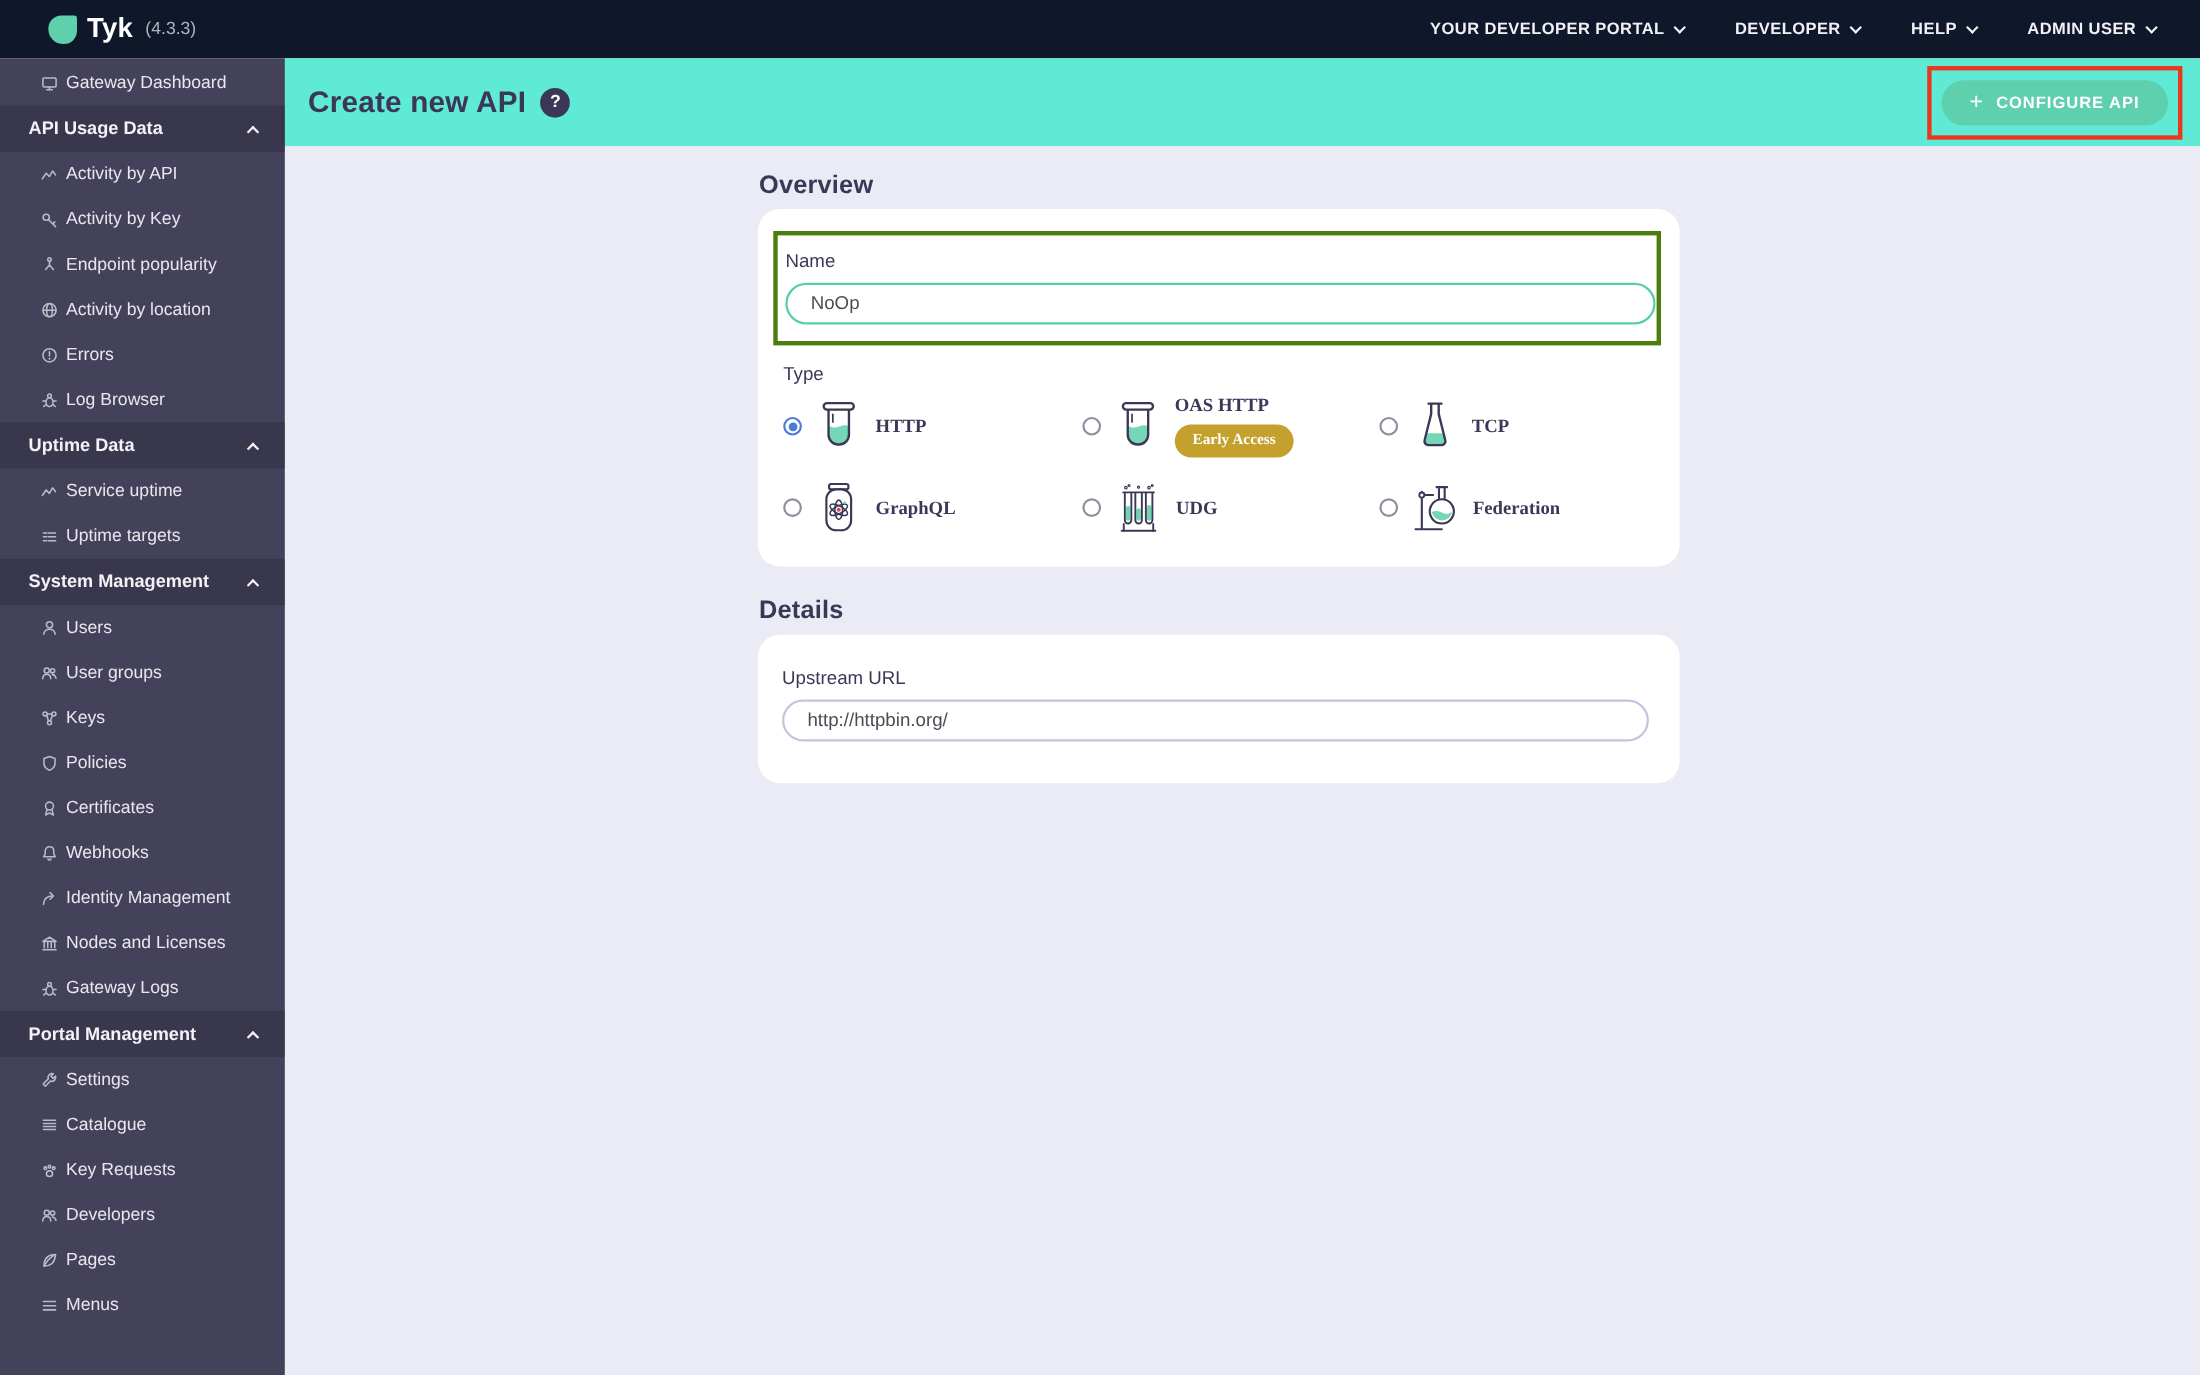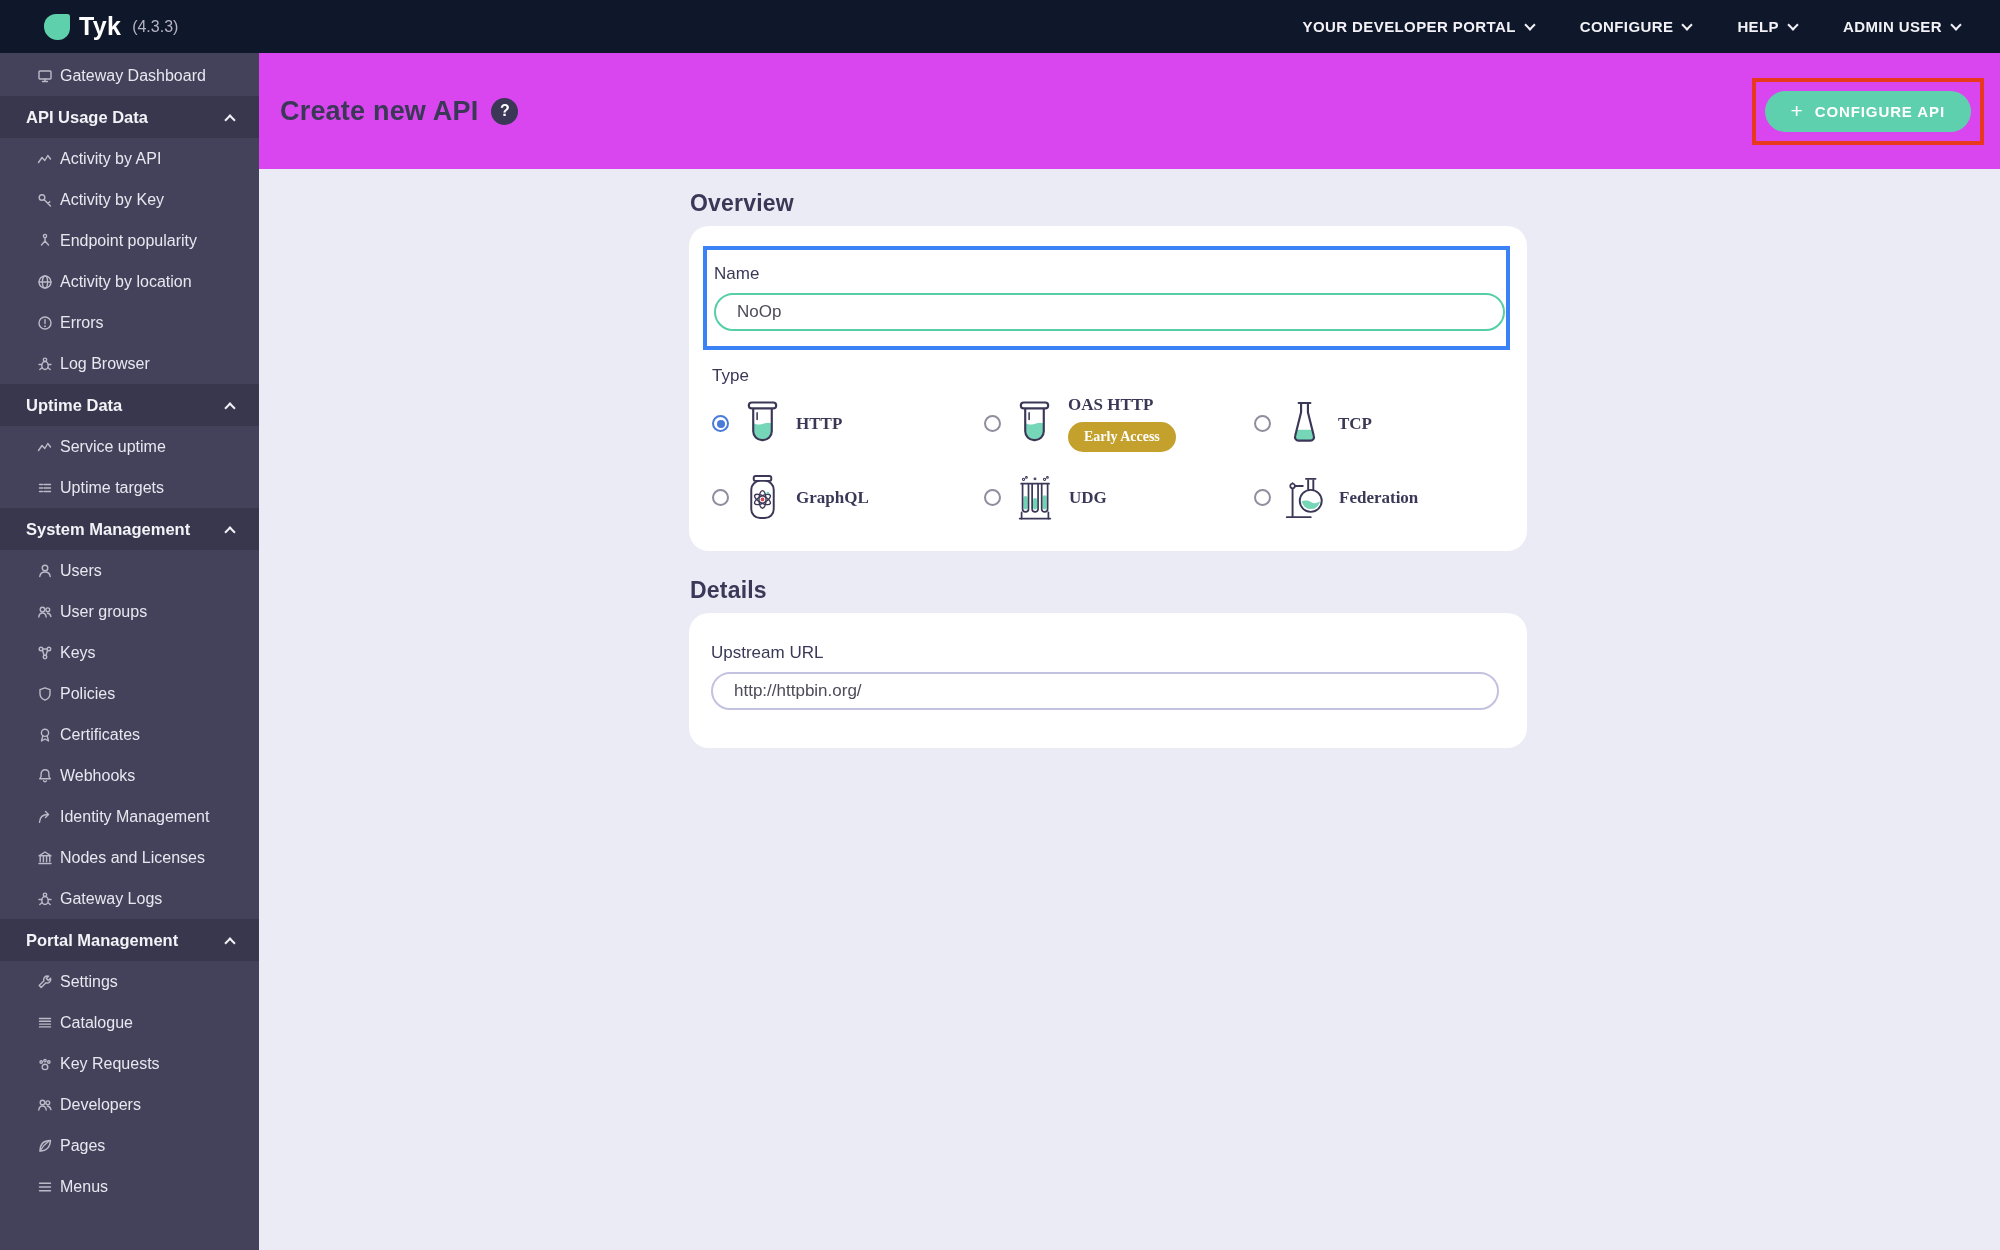--- a/index.html
+++ b/index.html
@@ -33,21 +33,21 @@
   .side-item .icn { width:16px; height:16px; opacity:.78; display:inline-flex;
                     flex-shrink:0; color:#dddce8; }
   .side-item.active { background:#504e66; border-left:15px solid #5ed0ac;
                       padding-left:22px; }
   .side-header { height:42px; display:flex; align-items:center; justify-content:space-between;
                  padding:0 25px 0 26px; background:#39374d; color:#f2f2f7;
                  font-size:16.5px; font-weight:700; cursor:pointer; }
 
   
   .main { flex:1; display:flex; flex-direction:column; min-width:0; }
-  .page-header { height:116px; background:#d946ef; display:flex; align-items:center;
+  .page-header { height:80px; background:#5eead4; display:flex; align-items:center;
                  padding:0 16px 0 21px; }
   .page-title { font-size:27px; font-weight:700; color:#3b3857; letter-spacing:.2px; }
   .help-badge { width:27px; height:27px; border-radius:50%; background:#3b3857;
                 color:#fff; font-size:16px; font-weight:700; display:flex;
                 align-items:center; justify-content:center; margin-left:13px; cursor:pointer; }
   .spacer { flex:1; }
   .annotation-btn { border:4px solid #e8391f; padding:9px 9px; }
   .btn-primary { height:41px; background:#5fd0ad; color:#fff; border:none;
                  border-radius:21px; font-size:15px; font-weight:700; letter-spacing:.9px;
                  padding:0 26px; display:flex; align-items:center; gap:11px;
@@ -55,21 +55,21 @@
   .plus-glyph { font-size:21px; font-weight:400; line-height:1; margin-top:-2px; }
 
   .content { flex:1; background:#ebebf6; padding-top:21px; }
   .col { width:838px; margin-left:430px; }
   h2.sec { font-size:23px; font-weight:700; color:#3b3857; letter-spacing:.2px;
            margin:0 0 9px 1px; }
   .card { background:#fff; border-radius:20px; padding:20px 28px 30px 22px; }
   .card.overview { margin-bottom:26px; }
   .card.details { padding:30px 28px 38px 22px; }
 
-  .annotation-field { border:4px solid #3b82f6; padding:14px 1px 15px 7px;
+  .annotation-field { border:4px solid #4d7c0f; padding:14px 1px 15px 7px;
                       margin:0 -11px 16px -8px; }
   label.fld { display:block; font-size:17px; color:#3b3857; margin-bottom:9px; }
   .input { width:100%; height:38px; border-radius:19px; border:2px solid #c3c2e0;
            padding:0 21px; font-size:17px; color:#4c4b57; font-family:inherit;
            background:#fff; display:block; outline:none; }
   .input.teal { border-color:#56cfa8; }
 
   .type-label { margin:6px 0 14px 1px; }
   .type-grid { display:grid; grid-template-columns:272px 270px auto; row-gap:22px;
                padding-left:1px; align-items:center; }
@@ -94,21 +94,21 @@
     <span class="logo-mark"></span>
     <span class="logo-text">Tyk</span>
     <span class="version">(4.3.3)</span>
   </div>
   <nav class="topmenu" id="topmenu">
       <div class="topmenu-item">
         <span>YOUR DEVELOPER PORTAL</span>
         <span class="chev down"></span>
       </div>
       <div class="topmenu-item">
-        <span>CONFIGURE</span>
+        <span>DEVELOPER</span>
         <span class="chev down"></span>
       </div>
       <div class="topmenu-item">
         <span>HELP</span>
         <span class="chev down"></span>
       </div>
       <div class="topmenu-item">
         <span>ADMIN USER</span>
         <span class="chev down"></span>
       </div>

